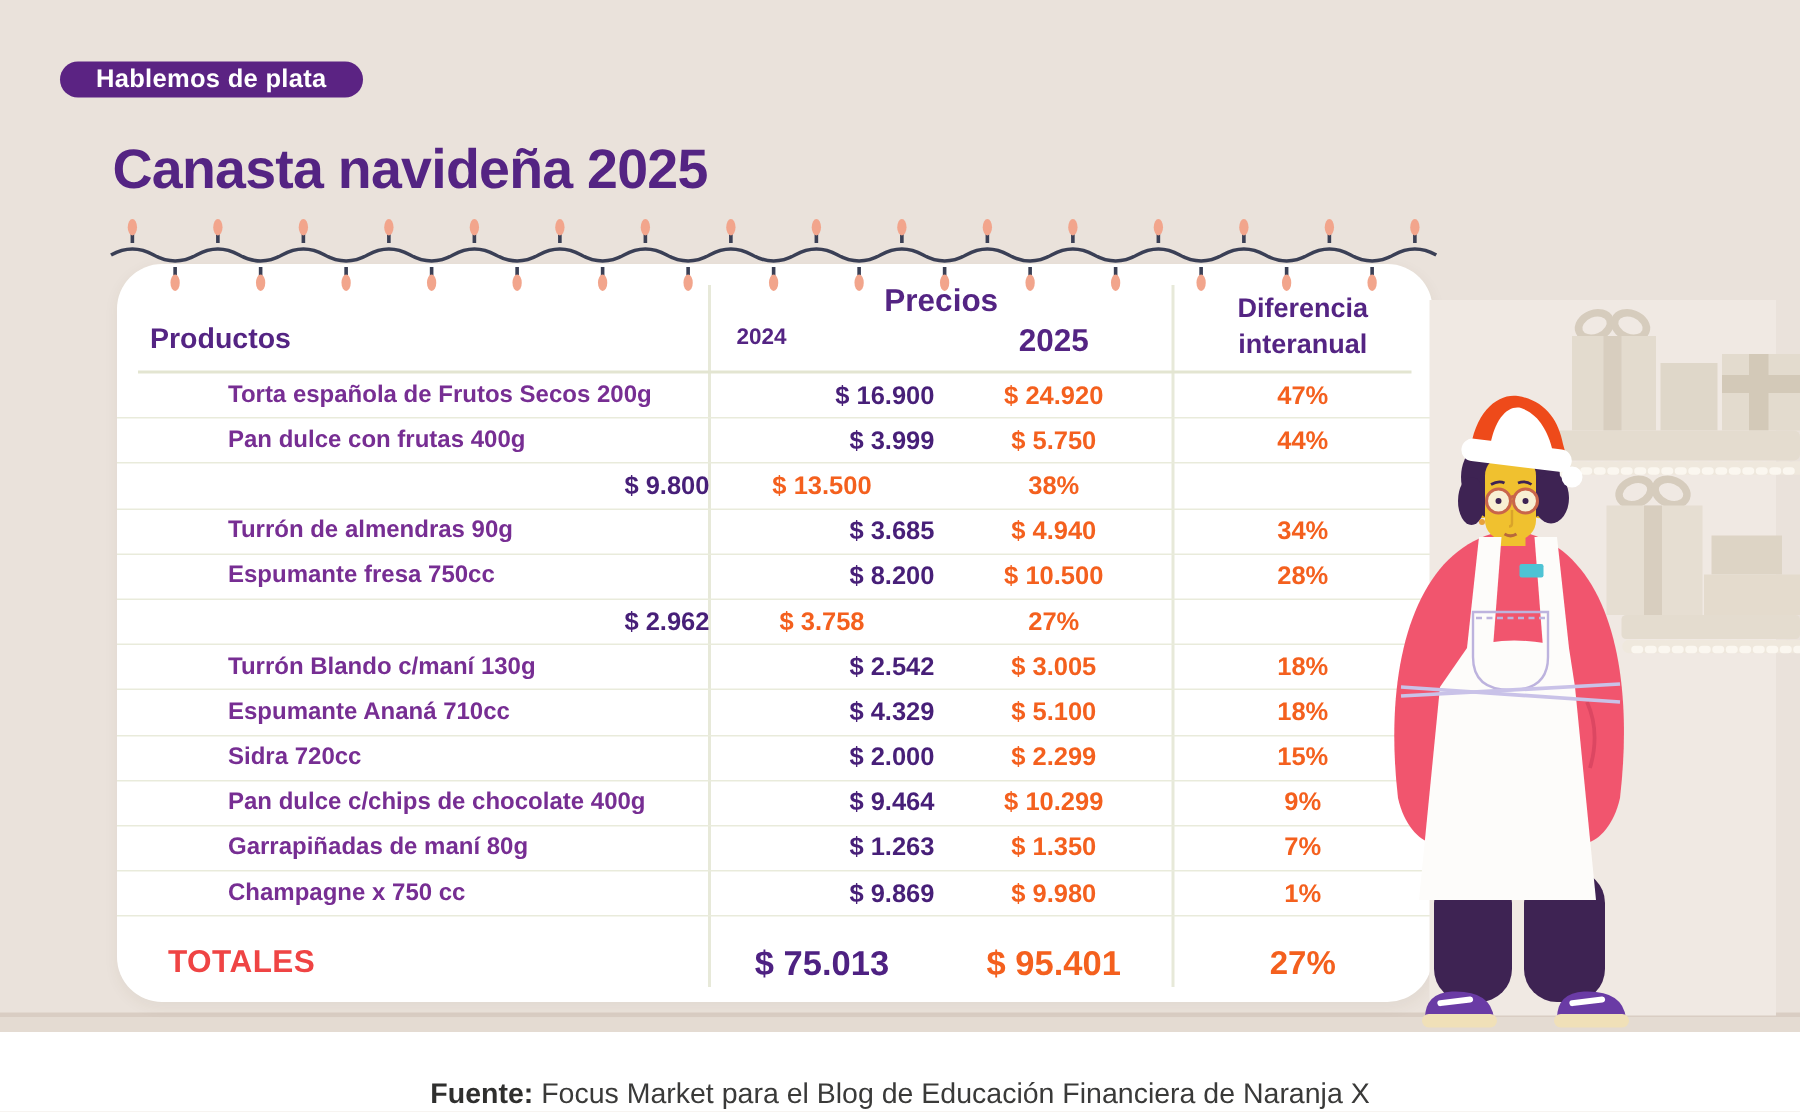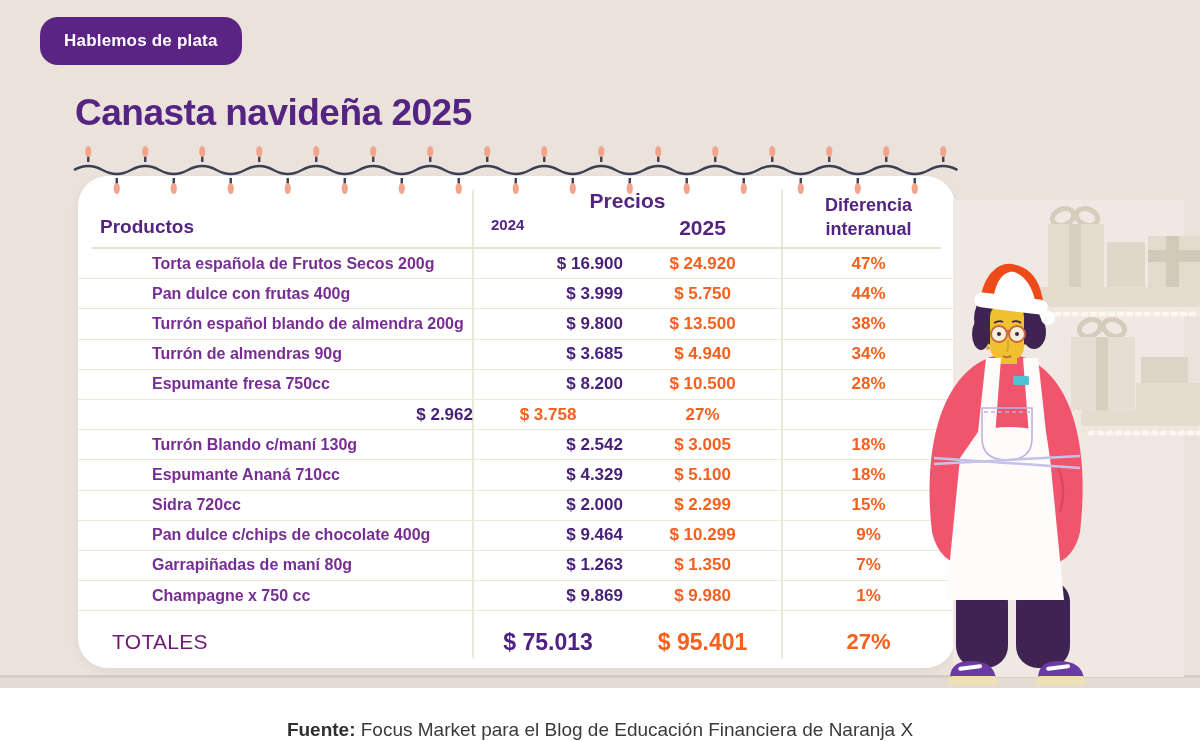--- a/index.html
+++ b/index.html
@@ -1,19 +1,19 @@
 <!DOCTYPE html>
 <html><head>
 <meta charset="utf-8">
 <style>
   html,body{margin:0;padding:0;background:#fff;}
   .stage{position:relative;width:1200px;height:741px;background:#EAE2DB;overflow:hidden;
          font-family:"Liberation Sans",sans-serif;}
   
-  .badge{position:absolute;left:40px;top:17px;height:48px;padding:0 24px;background:#5B2383;
+  .badge{position:absolute;left:40px;top:41px;height:24px;padding:0 24px;background:#5B2383;
          border-radius:18px;display:flex;align-items:center;z-index:3;}
   .badge span{color:#fff;font-weight:bold;font-size:17px;letter-spacing:.2px;}
   
   .title{position:absolute;left:75px;top:92px;font-size:37px;font-weight:bold;color:#542483;
          letter-spacing:-.5px;z-index:3;}
   
   .card{position:absolute;left:78px;top:176px;width:877px;height:492px;background:#fff;
         border-radius:30px;z-index:2;box-shadow:0 3px 10px rgba(80,60,40,.06);}
   .vline{position:absolute;top:14px;bottom:10px;width:2px;background:#E7E9D9;}
   .vline.v1{left:394px;}
@@ -31,21 +31,21 @@
   .tbody{position:absolute;left:0;top:73px;width:877px;}
   .trow{display:grid;grid-template-columns:395px 150px 159px 173px;align-items:center;
         height:29.2px;border-bottom:1.5px solid #E9EBDB;}
   .trow .prod{padding-left:50px;font-size:16px;font-weight:bold;color:#772E93;
               white-space:nowrap;overflow:hidden;margin-left:24px;}
   .trow .p24{text-align:right;font-size:17px;font-weight:bold;color:#471F78;}
   .trow .p25{text-align:center;font-size:17px;font-weight:bold;color:#F4601E;}
   .trow .diff{text-align:center;font-size:17px;font-weight:bold;color:#F4601E;}
   .trow-totals{position:absolute;left:0;bottom:4px;width:877px;height:44px;display:grid;
                grid-template-columns:395px 150px 159px 173px;align-items:center;}
-  .trow-totals .tlabel{padding-left:34px;font-size:21px;font-weight:normal;color:#701a75;letter-spacing:.3px;}
+  .trow-totals .tlabel{padding-left:34px;font-size:21px;font-weight:bold;color:#ef4444;letter-spacing:.3px;}
   .trow-totals .t24{text-align:center;font-size:23px;font-weight:bold;color:#4E2182;}
   .trow-totals .t25{text-align:center;font-size:23px;font-weight:bold;color:#F4601E;}
   .trow-totals .tdiff{text-align:center;font-size:22px;font-weight:bold;color:#F4601E;}
   
   .garland{position:absolute;left:70px;top:146px;z-index:4;}
   
   .scene{position:absolute;left:898px;top:200px;z-index:5;}
   
   .floor-line{position:absolute;left:0;right:0;top:675px;height:3px;background:#D9CDC3;z-index:1;}
   .floor-low{position:absolute;left:0;right:0;top:678px;height:10px;background:#E4DBD2;z-index:1;}
@@ -153,21 +153,20 @@
   </div>
 
   <div class="trow">
     <div class="prod">Pan dulce con frutas 400g</div>
     <div class="p24">$ 3.999</div>
     <div class="p25">$ 5.750</div>
     <div class="diff">44%</div>
   </div>
 
   <div class="trow">
-    <div class="prod">Turrón español blando de almendra 200g</div>
     <div class="p24">$ 9.800</div>
     <div class="p25">$ 13.500</div>
     <div class="diff">38%</div>
   </div>
 
   <div class="trow">
     <div class="prod">Turrón de almendras 90g</div>
     <div class="p24">$ 3.685</div>
     <div class="p25">$ 4.940</div>
     <div class="diff">34%</div>

